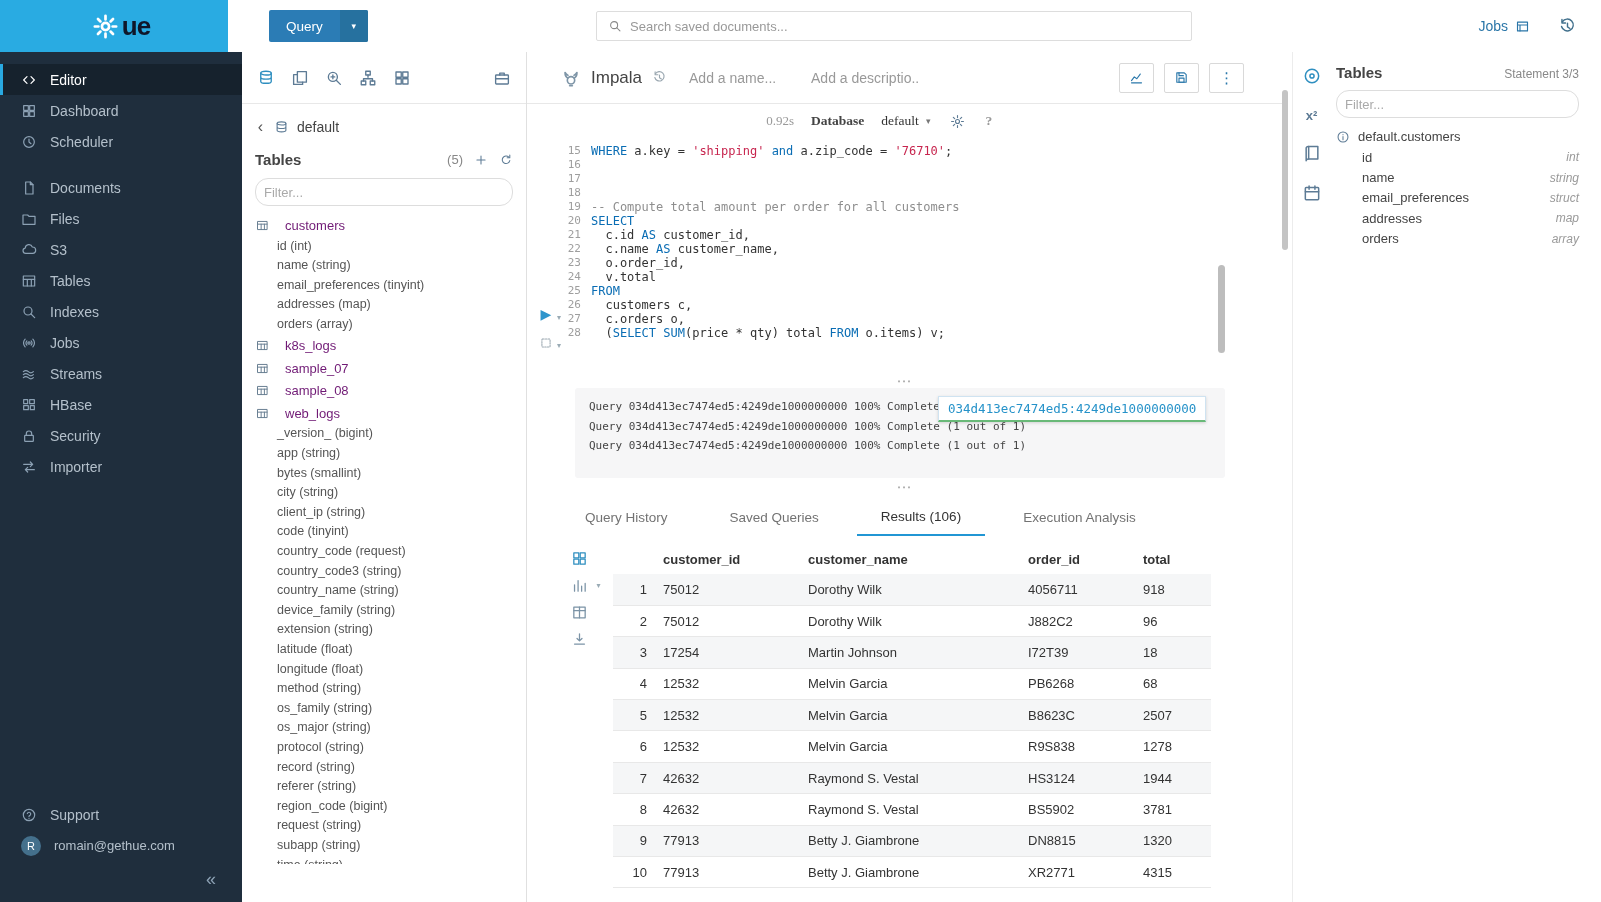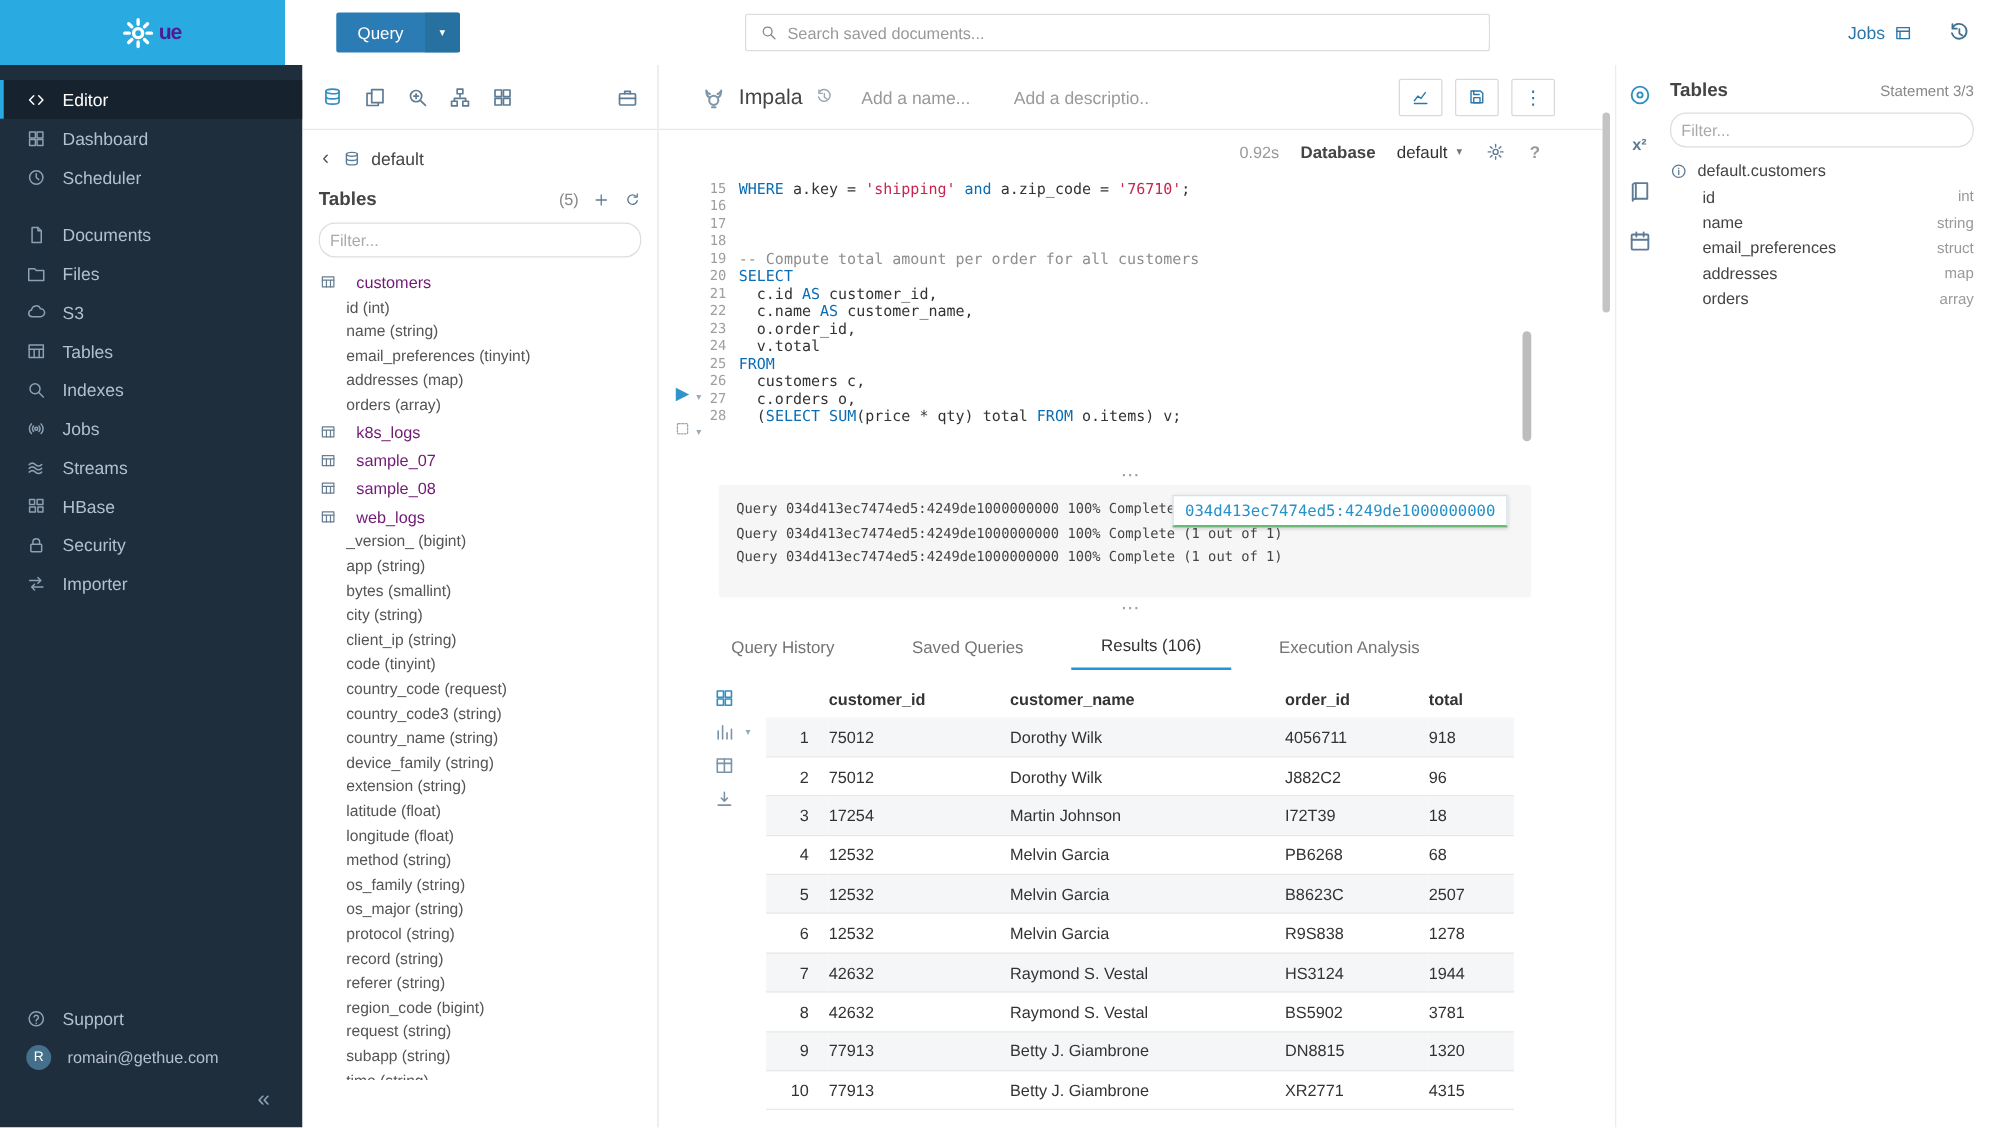--- a/index.html
+++ b/index.html
@@ -9,21 +9,21 @@
 
   
   .icw { display:inline-flex; align-items:center; justify-content:center; width:16px; height:16px; flex:none; }
   .icw svg { width:100%; height:100%; fill:none; stroke:currentColor; stroke-width:1.8; stroke-linecap:round; stroke-linejoin:round; }
 
   
   .sidebar { position:absolute; left:0; top:0; width:242px; height:902px; background:#1f2e3d; }
   .logo-area { height:52px; background:#29abe2; display:flex; align-items:center; justify-content:center; gap:3px; cursor:pointer; }
   .logo-area .icw { width:27px; height:27px; color:#fff; }
   .logo-area .icw svg { stroke-width:2.4; }
-  .logo-text { color:#4c1d95; font-size:17px; font-weight:bold; letter-spacing:-1px; }
+  .logo-text { color:#0f172a; font-size:26px; font-weight:bold; letter-spacing:-1px; }
   #nav-list { margin-top:12px;text-align:center; }
   .nav-item { display:flex; align-items:center; gap:13px; height:31px; padding-left:21px; color:#b4c0cb; font-size:14px; cursor:pointer; }
   .nav-item .icw { color:#8ca1b4; width:16px; height:16px; }
   .nav-item.active { background:#16222d; border-left:3px solid #29a9e1; padding-left:18px; color:#fff; }
   .nav-item.active .icw { color:#fff; }
   .nav-item.gap-after { margin-bottom:15px; }
   .nav-footer { position:absolute; bottom:8px; left:0; right:0; }
   .avatar { width:20px; height:20px; border-radius:50%; background:#44708c; color:#fff; font-size:11px; display:inline-flex; align-items:center; justify-content:center; flex:none; }
   .user-email { font-size:13px; }
   .collapse-row { text-align:right; padding:8px 26px 4px 0; }
@@ -72,21 +72,21 @@
   .main { position:absolute; left:527px; top:52px; width:755px; bottom:0; background:#fff; overflow:hidden; }
   .main-header { height:52px; display:flex; align-items:center; border-bottom:1px solid #e8e8e8; padding-left:33px; }
   .impala-ic { width:22px; height:22px; color:#7e95a7; }
   .engine-name { font-size:17px; color:#454545; margin:0 10px 0 9px; cursor:pointer; }
   .hdr-history { width:15px; height:15px; color:#9aa7b0; margin-right:22px; cursor:pointer; }
   .name-input, .desc-input { border:none; outline:none; font-size:14px; color:#555; width:108px; margin-right:14px; font-family:"Liberation Sans",sans-serif; }
   .name-input::placeholder, .desc-input::placeholder { color:#999; }
   .hdr-actions { margin-left:auto; display:flex; gap:10px; padding-right:38px; }
   .hdr-btn { width:35px; height:30px; background:#fff; border:1px solid #d9d9d9; border-radius:2px; display:flex; align-items:center; justify-content:center; color:#2a78ab; cursor:pointer; }
   .hdr-btn .icw { width:15px; height:15px; font-size:15px; }
-  .sub-header { height:34px; display:flex; align-items:center; justify-content:flex-end; gap:17px; padding-right:47px; }
+  .sub-header { height:34px; display:flex; align-items:center; justify-content:center; gap:17px; padding-right:47px;font-family:Liberation Serif, serif; }
   .duration { color:#999; font-size:13px; }
   .db-label { color:#444; font-size:13.5px; font-weight:bold; }
   .db-select { display:flex; align-items:center; gap:5px; font-size:13.5px; color:#333; cursor:pointer; }
   .sel-caret { width:9px; height:9px; font-size:9px; color:#777; }
   .sub-gear { width:15px; height:15px; color:#5d7b95; cursor:pointer; }
   .sub-help { width:14px; height:14px; color:#999; font-size:13.5px; font-weight:bold; cursor:pointer; }
 
   .editor { position:relative; height:234px; padding-top:6px; overflow:hidden; }
   #code-lines { margin-left:34px; }
   .code-line { display:flex; height:14px; line-height:14px; font-family:"DejaVu Sans Mono",monospace; font-size:12px; }
@@ -136,21 +136,21 @@
   .rr-item { width:20px; height:20px; color:#5d7b95; cursor:pointer; font-size:13px; font-weight:bold; }
   .rr-item.active { color:#2f8fc0; }
   .right-panel { position:absolute; left:1330px; right:0; top:52px; bottom:0; background:#fff; padding:12px 22px 0 6px; }
   .rp-head { display:flex; align-items:baseline; padding-bottom:9px; }
   .rp-title { font-size:15px; font-weight:bold; color:#444; }
   .rp-statement { margin-left:auto; font-size:12px; color:#888; }
   .rp-table { display:flex; align-items:center; gap:8px; margin-top:11px; font-size:13px; color:#444; cursor:pointer; }
   .rp-info { width:14px; height:14px; color:#5d7b95; }
   #rp-cols { margin-top:3px; }
   .rp-col { display:flex; align-items:center; margin-left:26px; height:20.4px; font-size:13px; color:#444; cursor:pointer; }
-  .rp-col-type { margin-left:auto; color:#999; font-size:12px; }
+  .rp-col-type { margin-left:auto; color:#999; font-size:12px;font-style:italic; }
 </style>
 </head>
 <body>
 
 <div class="page">
 
   <aside class="sidebar">
     <div class="logo-area">
       <span class="icw" data-icon="gear">
           <svg viewBox="0 0 24 24">

